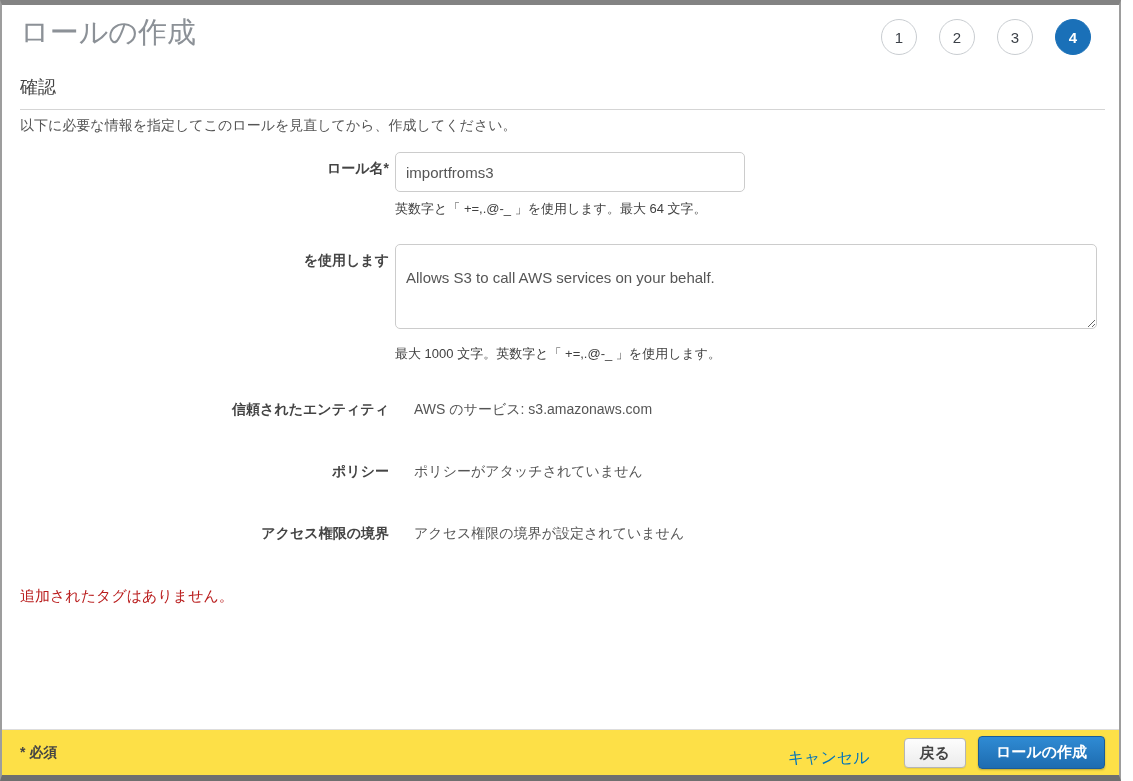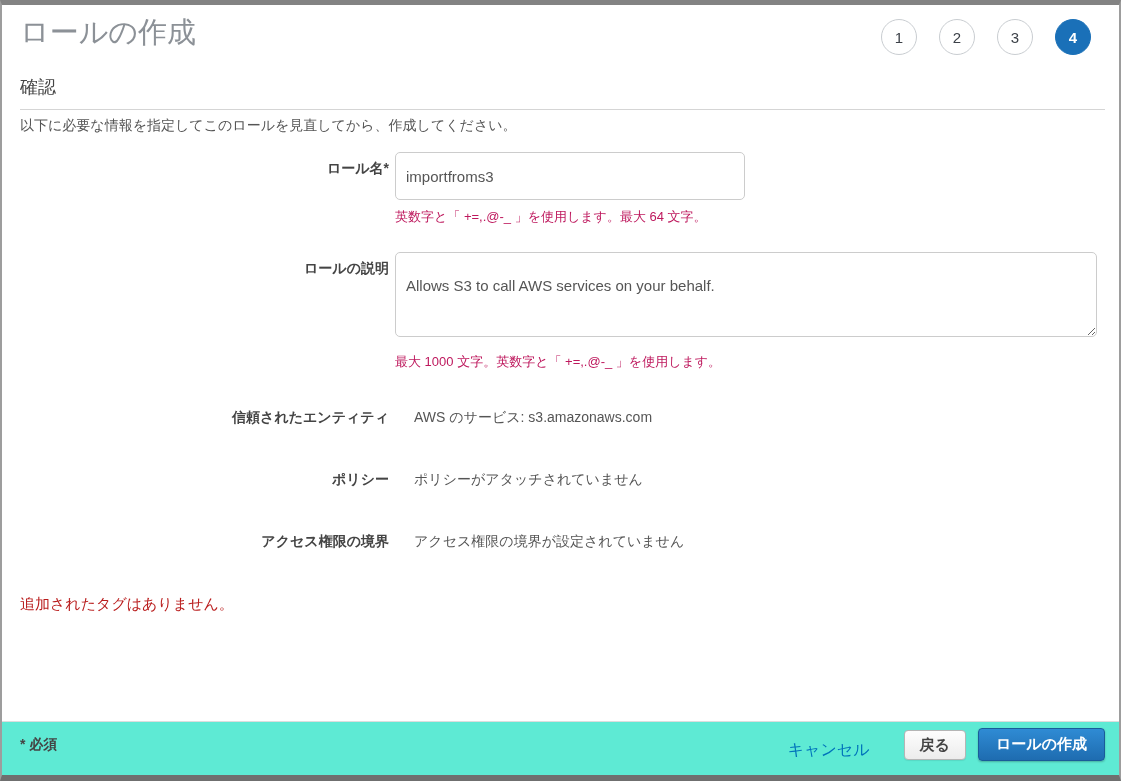--- a/index.html
+++ b/index.html
@@ -103,21 +103,21 @@
   .form-label.static {
     padding-top: 0;
   }
   .form-value-col {
     margin-left: 6px;
     flex: 1 1 auto;
   }
   .text-input {
     box-sizing: border-box;
     width: 350px;
-    height: 48px;
+    height: 40px;
     border: 1px solid #cccccc;
     border-radius: 5px;
     padding: 0 10px;
     font-size: 15px;
     color: #555555;
     font-family: "Liberation Sans", "DejaVu Sans", sans-serif;
     background: #ffffff;
   }
   .text-area {
     box-sizing: border-box;
@@ -127,43 +127,43 @@
     border-radius: 5px;
     padding: 24px 10px;
     font-size: 15px;
     color: #555555;
     font-family: "Liberation Sans", "DejaVu Sans", sans-serif;
     resize: vertical;
   }
   .helper {
     margin-top: 8px;
     font-size: 13px;
-    color: #be185d;
+    color: #404040;
   }
   .row-name { margin-bottom: 26px; }
   .row-descr { margin-bottom: 38px; }
   .row-descr .helper { margin-top: 12px; }
   .static-value {
     font-size: 14px;
     color: #555555;
     margin-left: 25px;
   }
   .row-static { margin-bottom: 44px; }
   .tags-note {
     margin: 10px 0 0 0;
     font-size: 15px;
     color: #b91c1c;
   }
   .footer {
     flex: 0 0 45px;
     border-top: 1px solid #dddddd;
     display: flex;
     align-items: center;
-    padding: 0 14px 8px 18px;
-    background: #5eead4;
+    padding: 0 14px 0 18px;
+    background: #fde047;
   }
   .required-note {
     font-size: 14px;
     font-weight: bold;
     color: #444444;
   }
   .footer .spacer { flex: 1 1 auto; }
   .cancel-link {
     font-size: 16px;
     font-weight: normal;
@@ -223,21 +223,21 @@
 
       <div class="form-row row-name">
         <div class="form-label">ロール名*</div>
         <div class="form-value-col">
           <input class="text-input" type="text" value="importfroms3" style="">
           <div class="helper">英数字と「 +=,.@-_ 」を使用します。最大 64 文字。</div>
         </div>
       </div>
 
       <div class="form-row row-descr">
-        <div class="form-label">ロールの説明</div>
+        <div class="form-label">を使用します</div>
         <div class="form-value-col">
           <textarea class="text-area" style="">Allows S3 to call AWS services on your behalf.</textarea>
           <div class="helper">最大 1000 文字。英数字と「 +=,.@-_ 」を使用します。</div>
         </div>
       </div>
 
       <div class="form-row row-static">
         <div class="form-label static">信頼されたエンティティ</div>
         <div class="form-value-col static-value">AWS のサービス: s3.amazonaws.com</div>
       </div>

